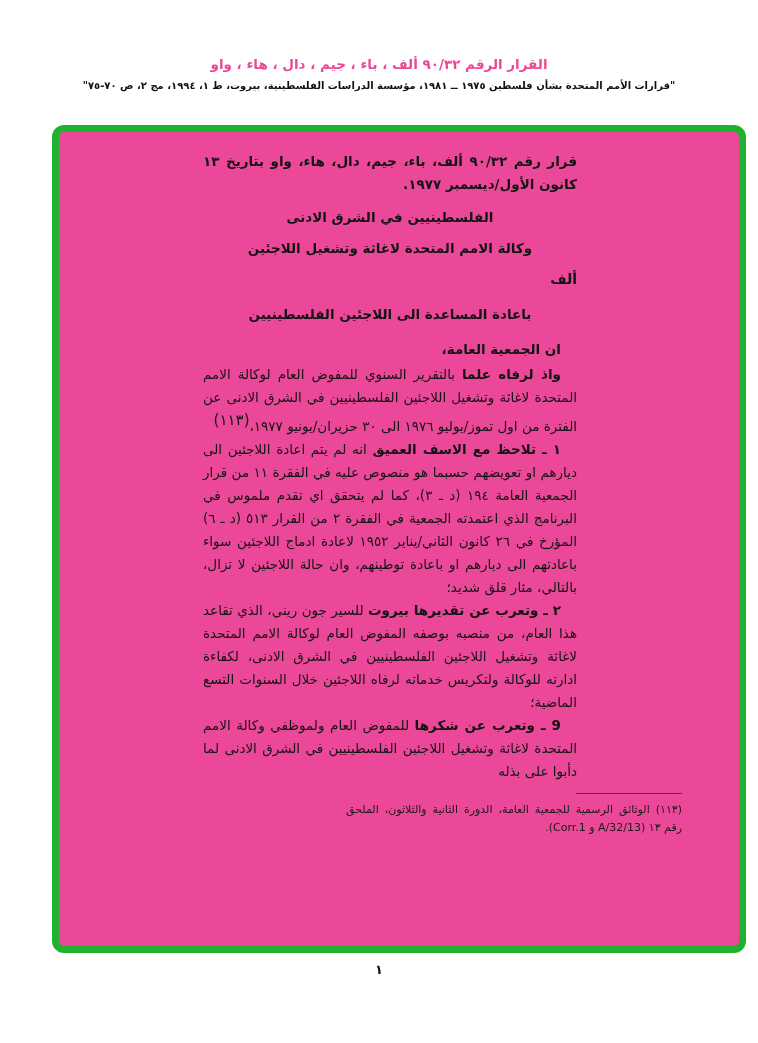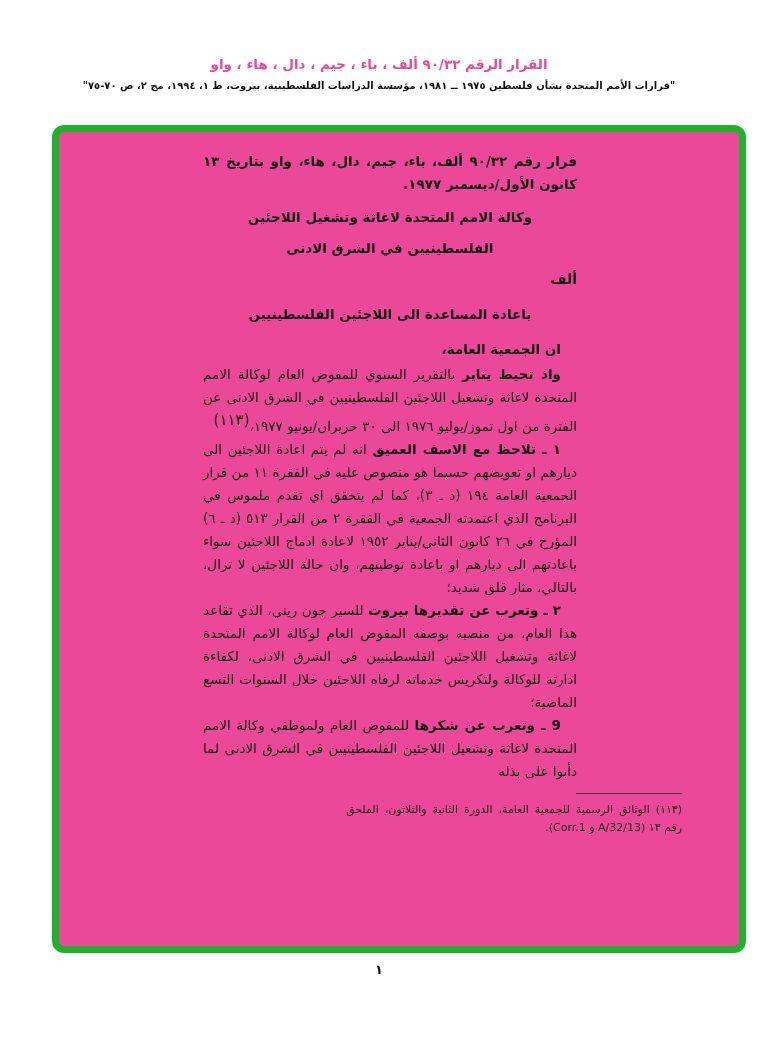--- a/index.html
+++ b/index.html
@@ -87,31 +87,31 @@
 <div class="page-header">
   <div class="res-title">القرار الرقم ٩٠/٣٢ ألف ، باء ، جيم ، دال ، هاء ، واو</div>
   <div class="src-citation">"قرارات الأمم المتحدة بشأن فلسطين ١٩٧٥ ــ ١٩٨١، مؤسسة الدراسات الفلسطينية، بيروت، ط ١، ١٩٩٤، مج ٢، ص ٧٠-٧٥"</div>
 </div>
 
 <div class="doc-frame">
   <div class="text-col">
 
     <p class="intro-par">قرار رقم ٩٠/٣٢ ألف، باء، جيم، دال، هاء، واو بتاريخ ١٣ كانون الأول/ديسمبر ١٩٧٧.</p>
 
+    <p class="agency-heading">الفلسطينيين في الشرق الادنى</p>
     <p class="agency-heading">وكالة الامم المتحدة لاغاثة وتشغيل اللاجئين</p>
-    <p class="agency-heading">الفلسطينيين في الشرق الادنى</p>
 
     <p class="part-letter">ألف</p>
 
     <p class="part-title">باعادة المساعدة الى اللاجئين الفلسطينيين</p>
 
     <p class="opening-par">ان الجمعية العامة،</p>
 
 
-    <p class="body-par"><b>واذ تحيط يناير</b><span> بالتقرير السنوي للمفوض العام لوكالة الامم المتحدة لاغاثة وتشغيل اللاجئين الفلسطينيين في الشرق الادنى عن الفترة من اول تموز/يوليو ١٩٧٦ الى ٣٠ حزيران/يونيو ١٩٧٧،</span><sup class="fn-ref">(١١٣)</sup></p>
+    <p class="body-par"><b>واذ لرفاه علما</b><span> بالتقرير السنوي للمفوض العام لوكالة الامم المتحدة لاغاثة وتشغيل اللاجئين الفلسطينيين في الشرق الادنى عن الفترة من اول تموز/يوليو ١٩٧٦ الى ٣٠ حزيران/يونيو ١٩٧٧،</span><sup class="fn-ref">(١١٣)</sup></p>
 
     <p class="body-par"><b>١ ـ </b><b>تلاحظ مع الاسف العميق</b><span> انه لم يتم اعادة اللاجئين الى ديارهم او تعويضهم حسبما هو منصوص عليه في الفقرة ١١ من قرار الجمعية العامة ١٩٤ (د ـ ٣)، كما لم يتحقق اي تقدم ملموس في البرنامج الذي اعتمدته الجمعية في الفقرة ٢ من القرار ٥١٣ (د ـ ٦) المؤرخ في ٢٦ كانون الثاني/يناير ١٩٥٢ لاعادة ادماج اللاجئين سواء باعادتهم الى ديارهم او باعادة توطينهم، وان حالة اللاجئين لا تزال، بالتالي، مثار قلق شديد؛</span></p>
 
     <p class="body-par"><b>٢ ـ </b><b>وتعرب عن تقديرها بيروت</b><span> للسير جون ريني، الذي تقاعد هذا العام، من منصبه بوصفه المفوض العام لوكالة الامم المتحدة لاغاثة وتشغيل اللاجئين الفلسطينيين في الشرق الادنى، لكفاءة ادارته للوكالة ولتكريس خدماته لرفاه اللاجئين خلال السنوات التسع الماضية؛</span></p>
 
     <p class="body-par"><b>9 ـ </b><b>وتعرب عن شكرها</b><span> للمفوض العام ولموظفي وكالة الامم المتحدة لاغاثة وتشغيل اللاجئين الفلسطينيين في الشرق الادنى لما دأبوا على بذله</span></p>
 
   </div>
 
   <div class="footnote-block">

